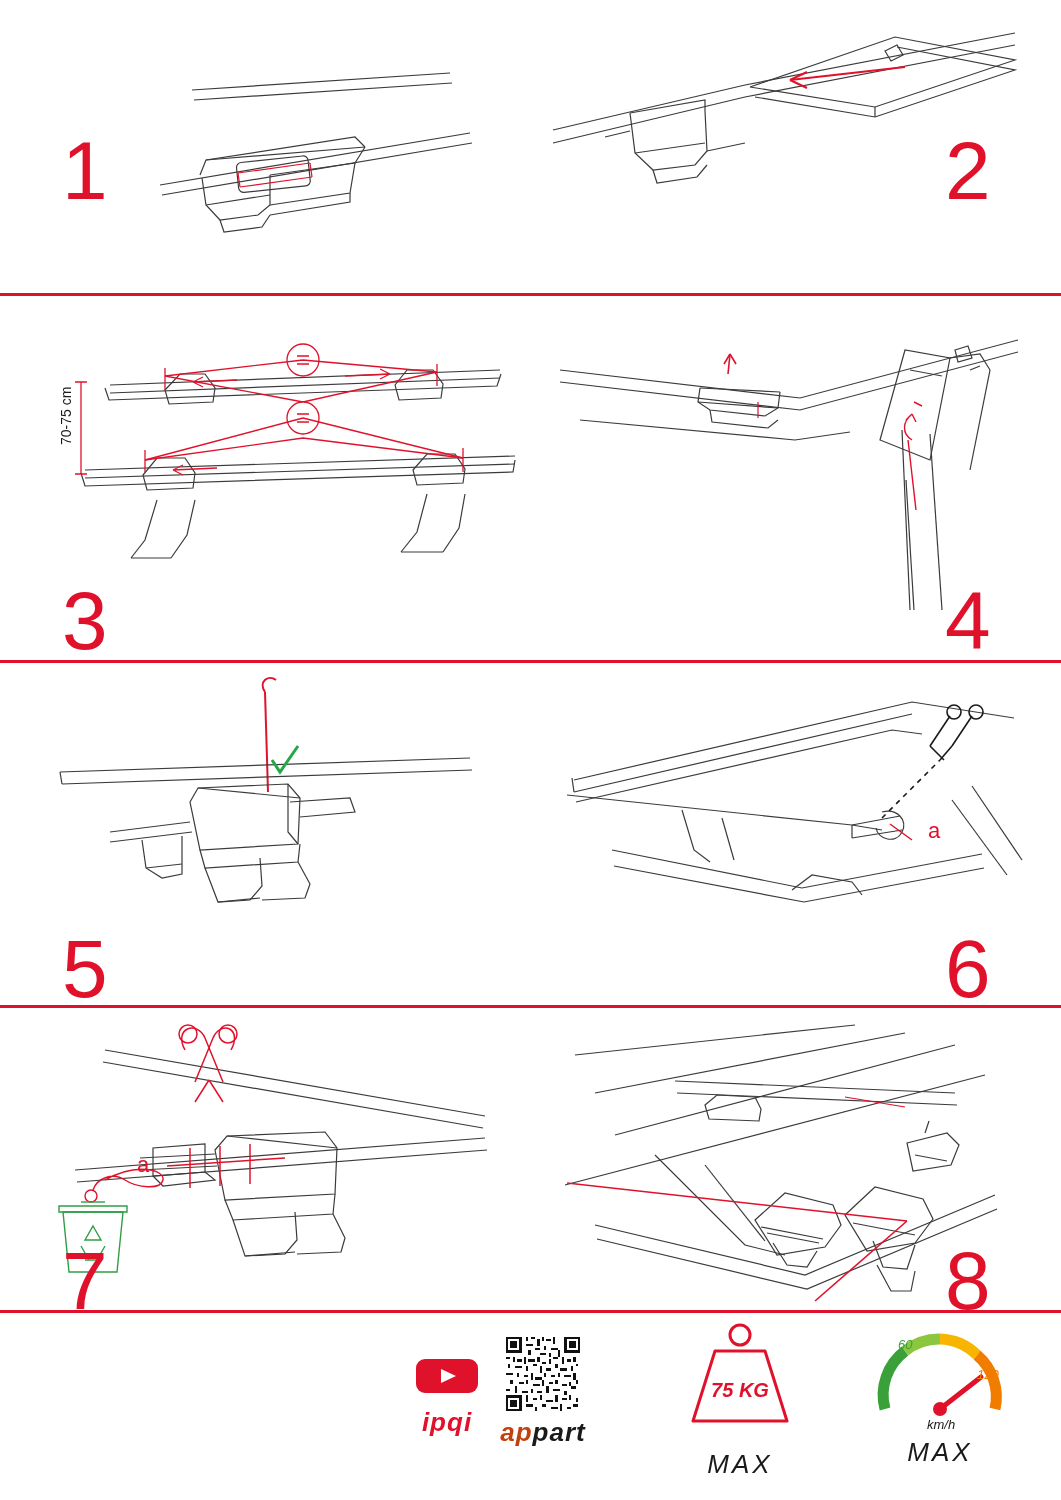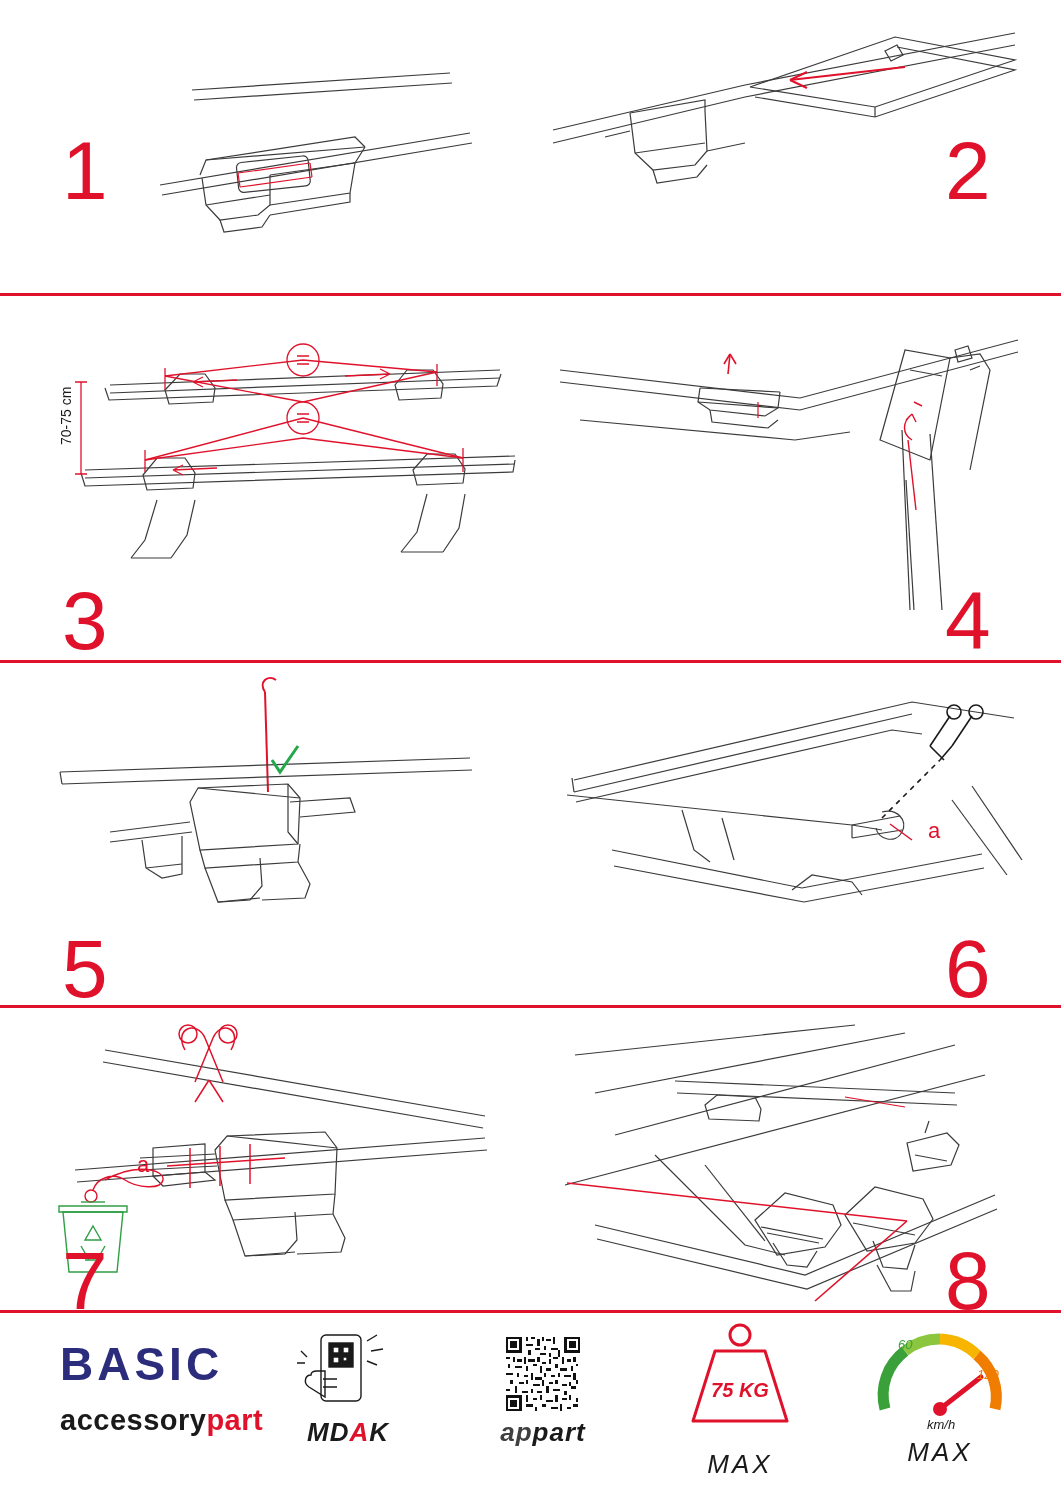--- a/index.html
+++ b/index.html
@@ -22,21 +22,21 @@
   .brand{position:absolute;left:60px;top:27px;}
   .brand .basic{font-family:"Liberation Sans",sans-serif;font-weight:700;font-size:46px;
                 letter-spacing:4px;color:#2b2c7c;line-height:48px;}
   .brand .acc{font-family:"Liberation Sans",sans-serif;font-weight:700;font-size:29px;
               letter-spacing:0.5px;line-height:32px;margin-top:16px;}
   .brand .acc .dark{color:#1a1a1a;}
   .brand .acc .red{color:#e0122b;}
 
   .logo{position:absolute;text-align:center;font-style:italic;}
   .logo .cap{font-size:26px;font-weight:700;letter-spacing:1px;margin-top:6px;}
-  .logo .cap .blue{color:#404040;}
+  .logo .cap .blue{color:#c2410c;}
   .logo .cap .red{color:#e0122b;}
   .logo .cap .dark{color:#1a1a1a;}
 
   .qr{width:74px;height:74px;display:block;}
 </style>
 </head>
 <body>
 
 <div class="sheet">
 
@@ -292,45 +292,31 @@
       <g stroke="#e0122b" stroke-width="1.6">
         <path d="M12 168 L352 206"></path>
         <path d="M352 206 L260 286"></path>
       </g>
     </svg>
   </div>
   <div class="stepnum" style="left:945px;top:1240px;">8</div>
 
   <div class="footer">
 
-    <div class="brand">
-      <div class="basic">BASIC</div>
-      <div class="acc">
-        <span class="dark">accessory</span><span class="red">part</span>
+
+
+    <div class="logo" style="left:392px;top:38px;width:110px;">
+      <svg width="70" height="50" viewBox="0 0 70 50" style="margin:0 auto;display:block;">
+        <rect x="4" y="8" width="62" height="34" rx="9" fill="#e0122b"></rect>
+        <path d="M29 18 L44 25 L29 32 Z" fill="#ffffff"></path>
+      </svg>
+      <div class="cap">
+        <span class="red">ipqi</span>
       </div>
     </div>
-
-    <div class="logo" style="left:288px;top:18px;width:120px;">
-      <svg width="110" height="80" viewBox="0 0 110 80" fill="none" stroke="#1a1a1a" stroke-width="1.4" style="margin:0 auto;display:block;">
-        <rect x="28" y="4" width="40" height="66" rx="5"></rect>
-        <rect x="36" y="12" width="24" height="24" fill="#1a1a1a"></rect>
-        <rect x="40" y="16" width="6" height="6" fill="#fff"></rect>
-        <rect x="50" y="16" width="6" height="6" fill="#fff"></rect>
-        <rect x="40" y="26" width="6" height="6" fill="#fff"></rect>
-        <rect x="50" y="26" width="4" height="4" fill="#fff"></rect>
-        <path d="M18 44 C12 44 10 52 16 56 L32 66 L32 40 L24 40 C20 40 18 42 18 44 Z"></path>
-        <path d="M30 48 L44 48 M30 56 L44 56"></path>
-        <path d="M74 10 L84 4 M78 20 L90 18 M74 30 L84 34"></path>
-        <path d="M8 20 L14 26 M4 32 L12 32"></path>
-      </svg>
-      <div class="cap">
-        <span class="dark">MD</span><span class="red">A</span><span class="dark">K</span>
-      </div>
-    </div>
-
 
     <div class="logo" style="left:478px;top:24px;width:130px;">
       <svg class="qr" viewBox="0 0 33 33" shape-rendering="crispEdges" style="margin:0 auto;">
         <rect width="33" height="33" fill="#fff"></rect>
         <g fill="#111">
           <path d="M0 0h7v7H0z M1 1h5v5H1z" fill-rule="evenodd"></path>
           <rect x="2" y="2" width="3" height="3"></rect>
           <path d="M26 0h7v7h-7z M27 1h5v5h-5z" fill-rule="evenodd"></path>
           <rect x="28" y="2" width="3" height="3"></rect>
           <path d="M0 26h7v7H0z M1 27h5v5H1z" fill-rule="evenodd"></path>

